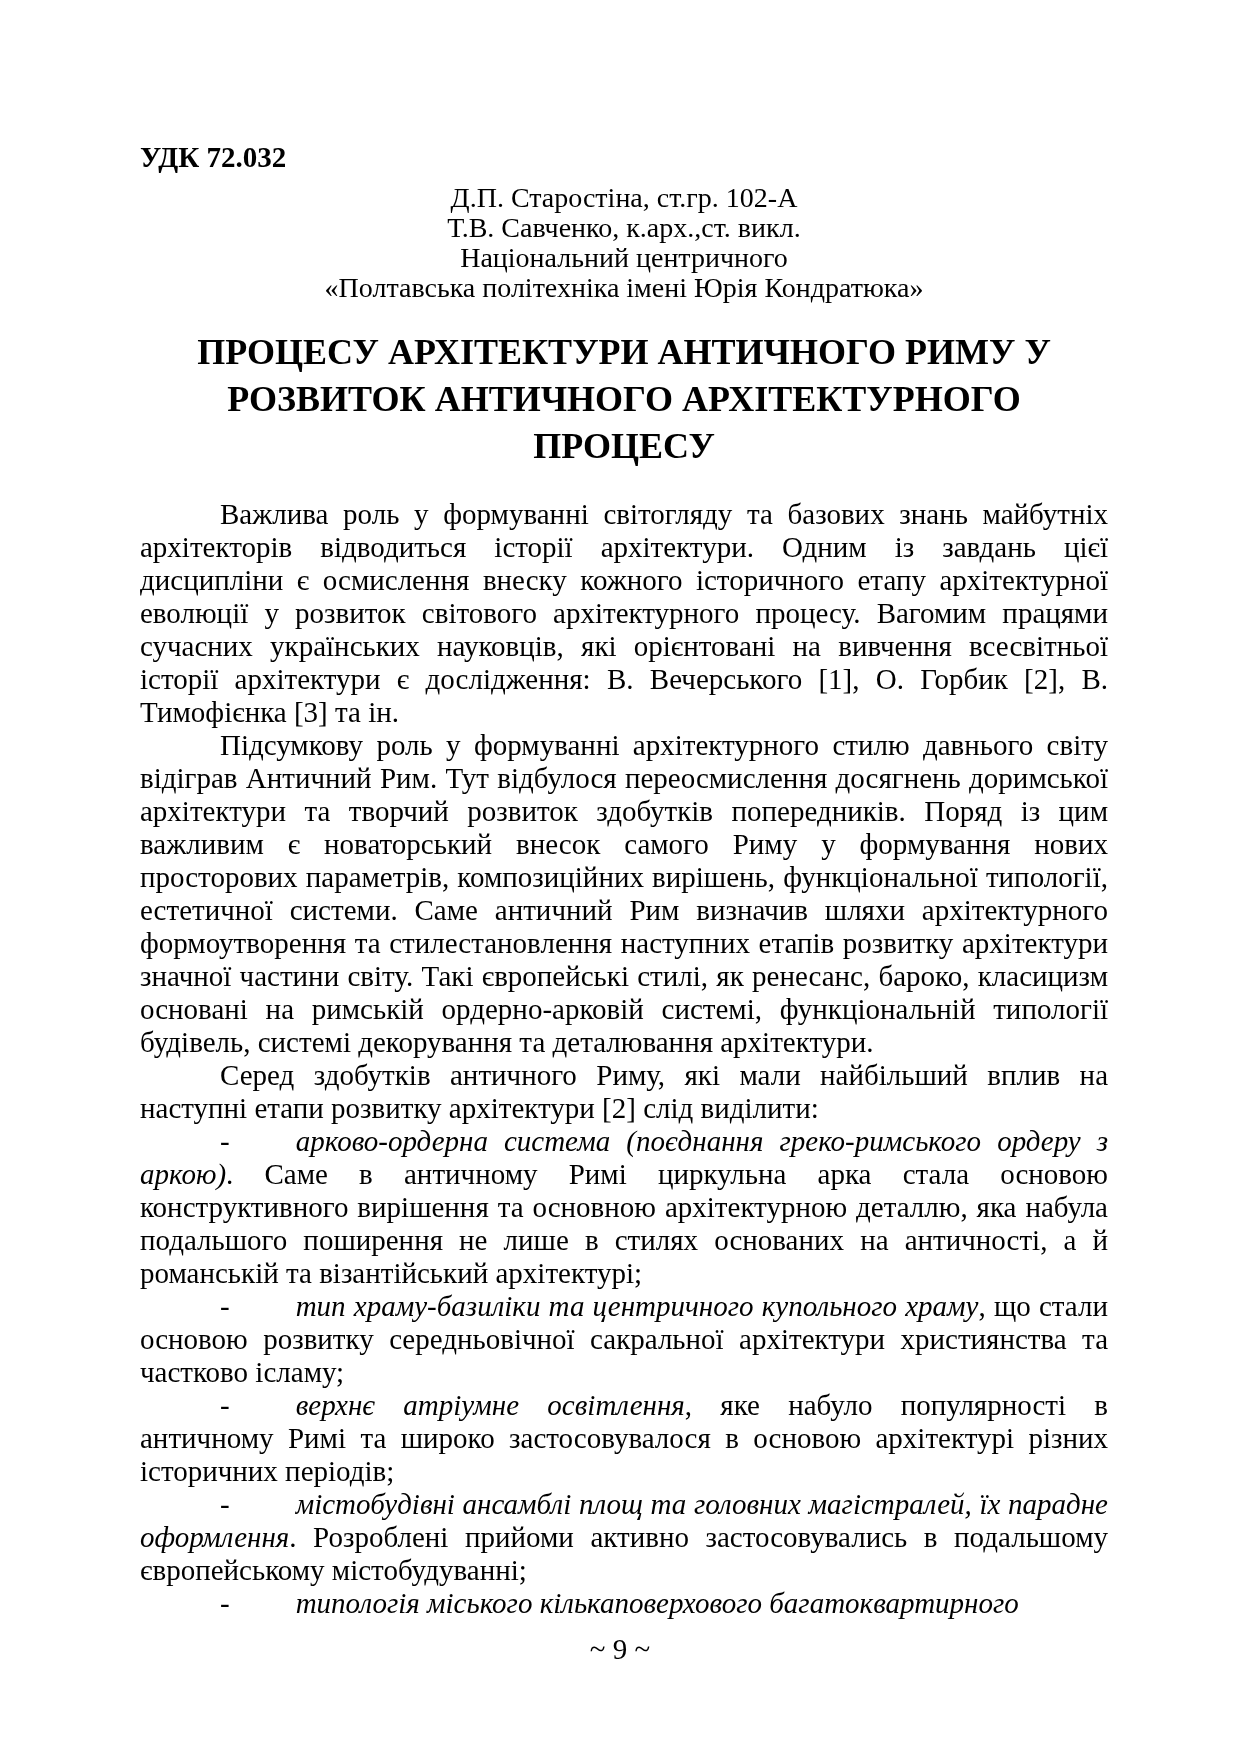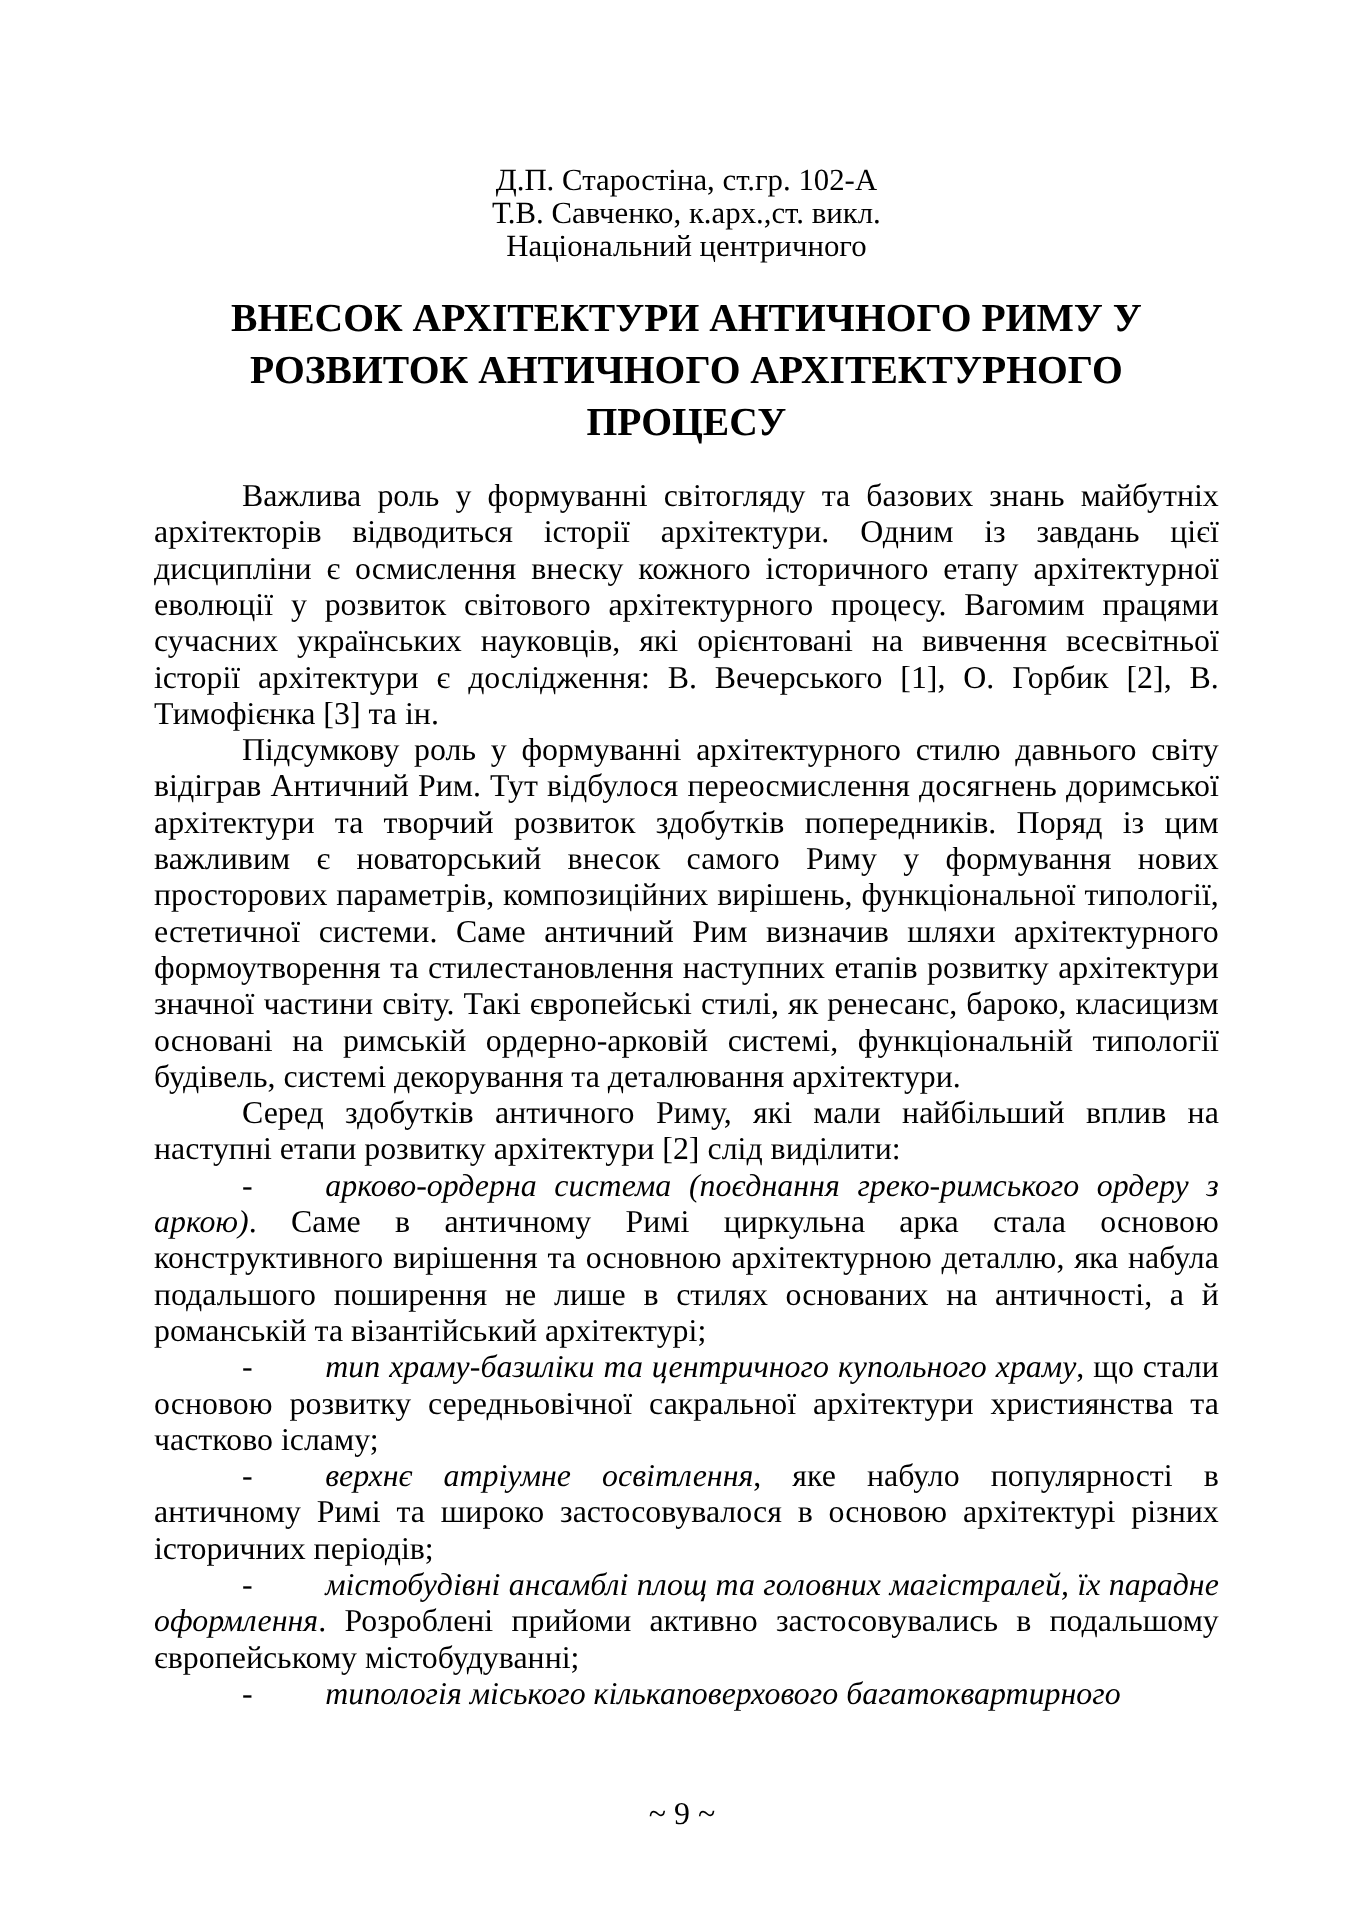--- a/index.html
+++ b/index.html
@@ -54,28 +54,30 @@
     text-align: center;
     font-size: 29px;
     line-height: 33px;
   }
 </style>
 </head>
 <body>
 
 <div class="page">
 
+  <div class="udc">УДК 72.032</div>
 
   <div class="byline">
     <div>Д.П. Старостіна, ст.гр. 102-А</div>
     <div>Т.В. Савченко, к.арх.,ст. викл.</div>
     <div>Національний центричного</div>
+    <div>«Полтавська політехніка імені Юрія Кондратюка»</div>
   </div>
 
-  <h1 class="title"><span>ВНЕСОК АРХІТЕКТУРИ АНТИЧНОГО РИМУ У</span><br><span>РОЗВИТОК АНТИЧНОГО АРХІТЕКТУРНОГО ПРОЦЕСУ</span></h1>
+  <h1 class="title"><span>ПРОЦЕСУ АРХІТЕКТУРИ АНТИЧНОГО РИМУ У</span><br><span>РОЗВИТОК АНТИЧНОГО АРХІТЕКТУРНОГО ПРОЦЕСУ</span></h1>
 
   <div class="body-text">
     <p class="para">Важлива роль у формуванні світогляду та базових знань майбутніх архітекторів відводиться історії архітектури. Одним із завдань цієї дисципліни є осмислення внеску кожного історичного етапу архітектурної еволюції у розвиток світового архітектурного процесу. Вагомим працями сучасних українських науковців, які орієнтовані на вивчення всесвітньої історії архітектури є дослідження: В. Вечерського [1], О. Горбик [2], В. Тимофієнка [3] та ін.</p>
     <p class="para">Підсумкову роль у формуванні архітектурного стилю давнього світу відіграв Античний Рим. Тут відбулося переосмислення досягнень доримської архітектури та творчий розвиток здобутків попередників. Поряд із цим важливим є новаторський внесок самого Риму у формування нових просторових параметрів, композиційних вирішень, функціональної типології, естетичної системи. Саме античний Рим визначив шляхи архітектурного формоутворення та стилестановлення наступних етапів розвитку архітектури значної частини світу. Такі європейські стилі, як ренесанс, бароко, класицизм основані на римській ордерно-арковій системі, функціональній типології будівель, системі декорування та деталювання архітектури.</p>
     <p class="para">Серед здобутків античного Риму, які мали найбільший вплив на наступні етапи розвитку архітектури [2] слід виділити:</p>
 
     <p class="para"><span>-</span><span class="tab"></span><span class="it">арково-ордерна система (поєднання греко-римського ордеру з аркою)</span><span>. Саме в античному Римі циркульна арка стала основою конструктивного вирішення та основною архітектурною деталлю, яка набула подальшого поширення не лише в стилях основаних на античності, а й романській та візантійський архітектурі;</span></p>
 
     <p class="para"><span>-</span><span class="tab"></span><span class="it">тип храму-базиліки та центричного купольного храму</span><span>, що стали основою розвитку середньовічної сакральної архітектури християнства та частково ісламу;</span></p>
 

